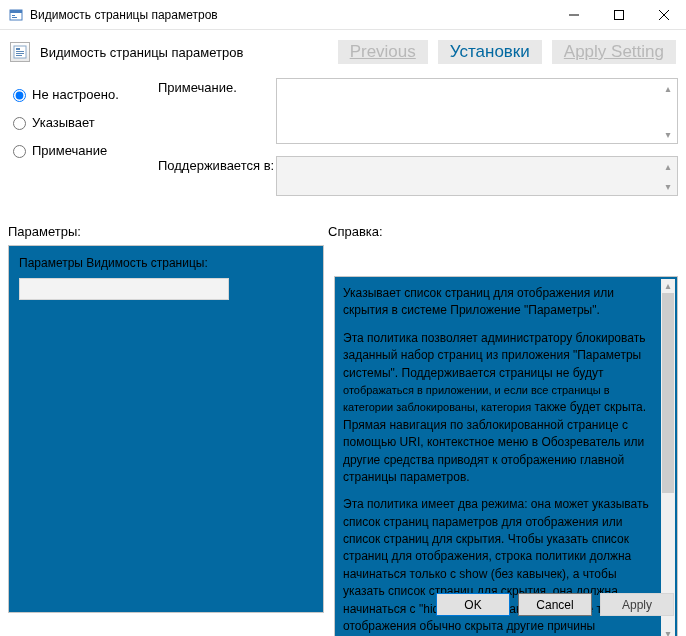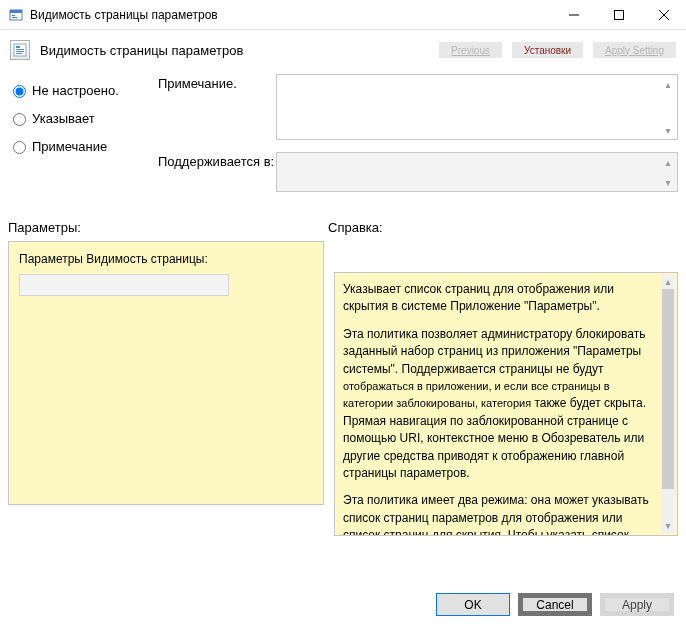--- a/index.html
+++ b/index.html
@@ -40,33 +40,33 @@
   }
   .header-icon {
     width: 20px; height: 20px;
     border: 1px solid #b0b0b0;
     background: linear-gradient(#fff,#eaeaea);
     display: flex; align-items: center; justify-content: center;
   }
   .header-text { font-size: 13px; }
   .header-spacer { flex: 1; }
   .nav-btn {
-    height: 16px;
+    height: 24px;
     padding: 0 12px;
     background: #e8e8e8;
     color: #b8b8b8;
     border: 0;
-    font-size: 10px;
+    font-size: 17px;
     display: inline-flex; align-items: center;
     text-decoration: underline;
     cursor: default;
   }
   .nav-btn.middle {
     text-decoration: none;
-    color: #7f1d1d;
+    color: #0369a1;
   }
 
   .content {
     padding: 0 8px;
   }
   .top-grid {
     display: flex;
     gap: 20px;
     margin-top: 10px;
   }
@@ -118,22 +118,22 @@
   }
   .section-labels .left { width: 320px; }
   .section-labels .right { flex: 1; }
 
   .panels {
     display: flex;
     gap: 10px;
   }
   .panel {
     border: 1px solid #c7c7c7;
-    background: #fef9c3;
-    height: 264px;
+    background: #0369a1;
+    height: 368px;
     position: relative;
   }
   .panel.left {
     width: 316px;
     padding: 10px;
   }
   .panel.right {
     flex: 1;
     padding: 8px 18px 8px 8px;
     font-size: 12px;
@@ -176,21 +176,21 @@
 
   .footer {
     position: absolute;
     bottom: 20px; right: 12px;
     display: flex;
     gap: 8px;
   }
   .btn {
     min-width: 74px;
     height: 23px;
-    border: 5px solid #737373;
+    border: 1px solid #737373;
     background: #e1e1e1;
     font-size: 12px;
     display: inline-flex; align-items: center; justify-content: center;
     cursor: pointer;
   }
   .btn.default {
     border: 1px solid #0078d7;
     background: #e1e1e1;
   }
   .btn.disabled {

